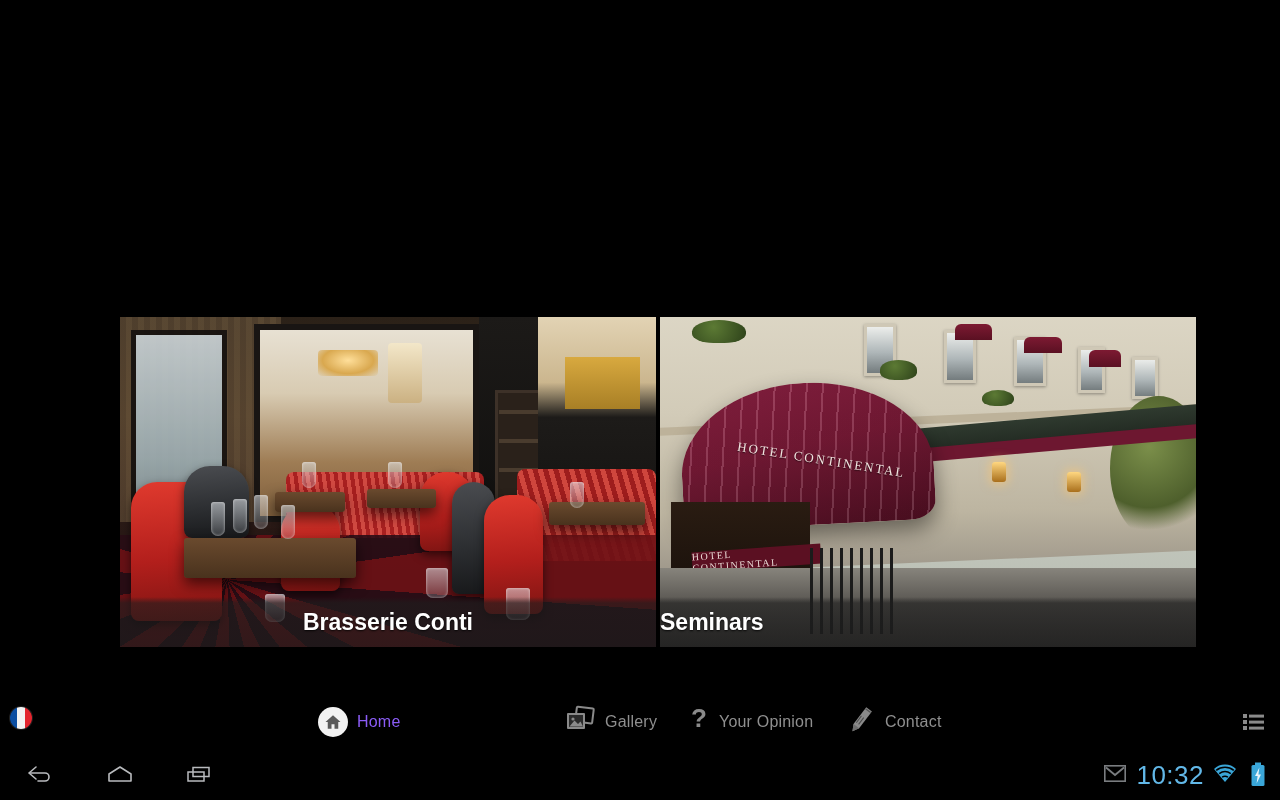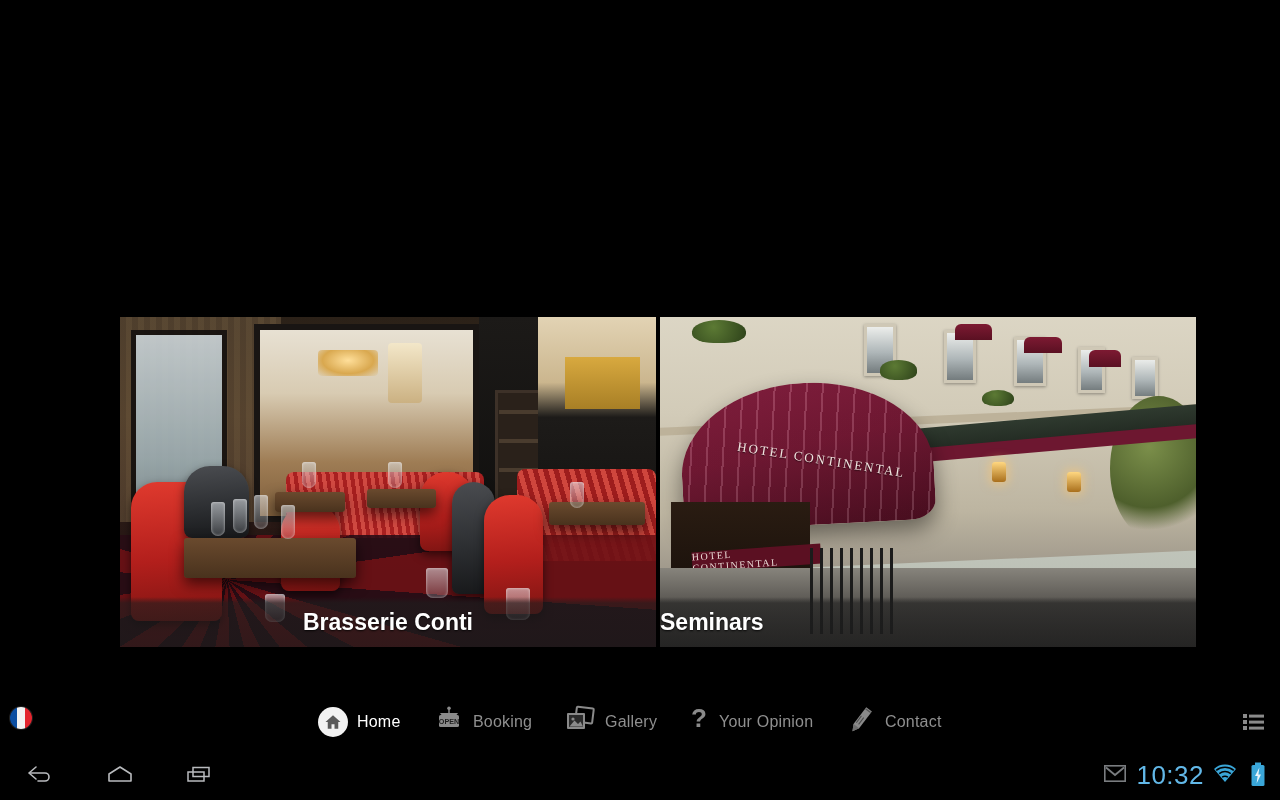--- a/index.html
+++ b/index.html
@@ -205,21 +205,21 @@
     background:repeating-linear-gradient(90deg,#1b1b1b 0 3px, rgba(0,0,0,0) 3px 10px); }
 
   
   #nav { position:absolute; left:0; top:696px; width:1280px; height:52px; }
   .nav-item {
     position:absolute; top:0; height:52px;
     display:flex; align-items:center; gap:9px;
     cursor:pointer;
   }
   .nav-label { color:#8f8f8f; font-size:16px; letter-spacing:.2px; }
-  .nav-item.active .nav-label { color:#ffffff; }
+  .nav-item.active .nav-label { color:#8b5cf6; }
 
   .flag-icon {
     position:absolute; left:10px; top:11px; width:22px; height:22px;
     border-radius:50%; overflow:hidden;
     background:linear-gradient(90deg,#0b4ea2 0 33.33%, #f3f3f3 33.33% 66.66%, #e3262f 66.66% 100%);
     box-shadow:0 0 0 1px rgba(255,255,255,.12);
   }
 
   .home-circle {
     width:30px; height:30px; border-radius:50%;
@@ -333,32 +333,20 @@
 
     <div class="nav-item active" id="nav-home" style="left:318px;">
       <span class="home-circle">
         <svg width="18" height="18" viewBox="0 0 24 24" aria-hidden="true">
           <path d="M12 3 L22 12 h-3 v9 h-5 v-6 h-4 v6 H5 v-9 H2 Z" fill="#5a5a5a"></path>
         </svg>
       </span>
       <span class="nav-label">Home</span>
     </div>
 
-    <div class="nav-item" id="nav-booking" style="left:434px;">
-      <span>
-        <svg width="30" height="30" viewBox="0 0 30 30" aria-hidden="true">
-          <path d="M15 3 L15 8" stroke="#8a8a8a" stroke-width="1.4"></path>
-          <circle cx="15" cy="3.2" r="1.8" fill="#8a8a8a"></circle>
-          <path d="M6 8 L24 8 L22.5 10 L7.5 10 Z" fill="#8a8a8a"></path>
-          <rect x="5" y="10" width="20" height="12" rx="1.6" fill="#8a8a8a"></rect>
-          <text x="15" y="19" font-size="7.2" font-family="Liberation Sans, sans-serif" fill="#1d1d1d" text-anchor="middle" font-weight="bold">OPEN</text>
-        </svg>
-      </span>
-      <span class="nav-label">Booking</span>
-    </div>
 
     <div class="nav-item" id="nav-gallery" style="left:564px;">
       <span>
         <svg width="32" height="30" viewBox="0 0 32 30" aria-hidden="true">
           <rect x="12" y="2.5" width="17" height="15" rx="1" fill="none" stroke="#8a8a8a" stroke-width="2" transform="rotate(7 20 10)"></rect>
           <rect x="3" y="8" width="18" height="16" rx="1" fill="#8a8a8a"></rect>
           <rect x="5" y="10" width="14" height="12" fill="#2a2a2a"></rect>
           <circle cx="9" cy="14" r="1.6" fill="#8a8a8a"></circle>
           <path d="M5.5 21.5 L10.5 15.5 L14 19 L16.5 16.5 L19 21.5 Z" fill="#8a8a8a"></path>
         </svg>

